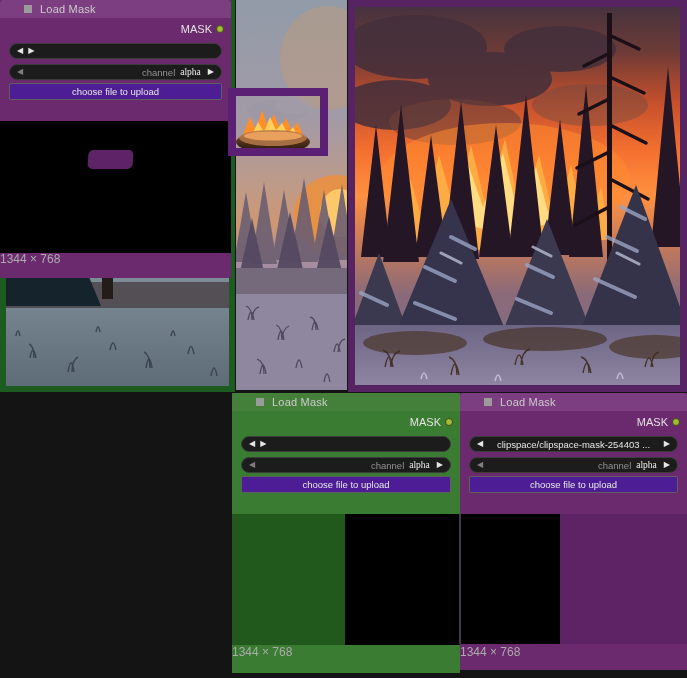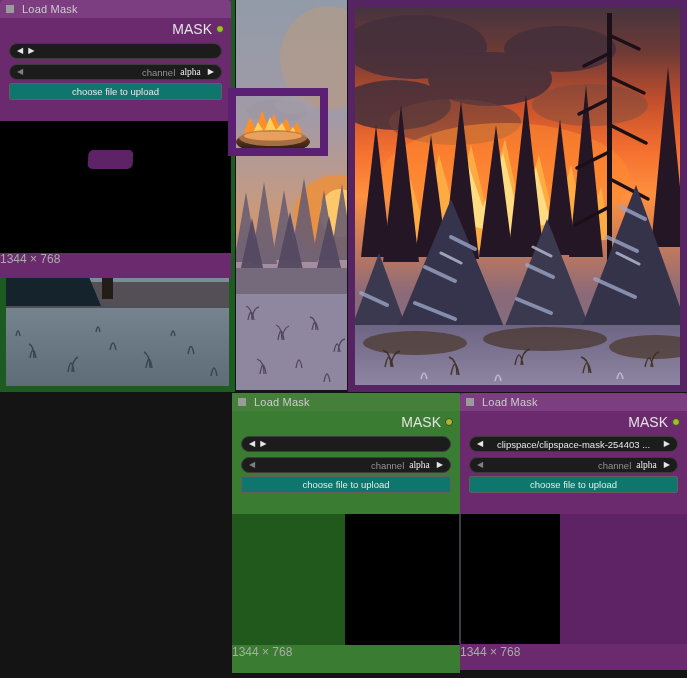--- a/index.html
+++ b/index.html
@@ -21,49 +21,49 @@
   }
   
   .node{position:absolute;z-index:2;}
   .node-purple{background:#6b2a6e;}
   .node-green{background:#3a7c31;}
   .node1{left:0;top:392;width:231px;height:278px;}
   .node2{left:232px;top:393px;width:228px;height:280px;}
   .node3{left:460px;top:393px;width:227px;height:277px;}
   .titlebar{
     position:absolute;left:0;top:0;right:0;height:18px;
-    display:flex;align-items:center;padding-left:6px;gap:8px;
+    display:flex;align-items:center;padding-left:24px;gap:8px;
     border-radius:4px 4px 0 0;
   }
   .titlebar-purple{background:#7d3d81;}
   .titlebar-green{background:#44803a;}
   .title-box-icon{width:8px;height:8px;background:#9b9b9b;flex:0 0 auto;}
   .title-text{font-size:11px;color:#cccccc;letter-spacing:.2px;}
   .mask-row{
     position:absolute;top:23px;right:7px;height:12px;
     display:flex;align-items:center;gap:4px;
   }
-  .mask-label{font-size:14px;color:#e2e2e2;}
+  .mask-label{font-size:11px;color:#e2e2e2;}
   .output-dot{width:8px;height:8px;border-radius:50%;background:#a4bb3a;border:1px solid #3f4a14;}
   .combo{
     position:absolute;left:9px;right:9px;height:16px;border-radius:8px;
     background:#1c1c1c;border:1px solid #3c3c3c;
     display:flex;align-items:center;padding:0 7px;gap:5px;
     color:#e6e6e6;font-size:9.5px;white-space:nowrap;overflow:hidden;
   }
   .combo-file{top:43px;}
   .combo-channel{top:64px;}
   .combo .arrow{font-size:8px;color:#e6e6e6;flex:0 0 auto;line-height:1;}
   .combo .arrow.dim{color:#7e7e7e;}
   .combo .val-center{flex:1;text-align:center;overflow:hidden;text-overflow:ellipsis;}
   .combo .lbl-left{flex:1;color:#929292;text-align:right;}
   .combo .val-right{color:#f0f0f0;margin-right:2px;font-family:Liberation Serif, serif;}
   .upload-btn{
     position:absolute;left:9px;right:9px;top:83px;height:17px;
-    background:#0f766e;border:1px solid #5f5f5f;border-radius:2px;
+    background:#4c1d95;border:1px solid #5f5f5f;border-radius:2px;
     color:#e8e8e8;font-size:9.5px;text-align:center;line-height:15px;
   }
   .mask-preview{position:absolute;left:0;right:0;top:121px;}
   .mask-preview.h1{height:132px;background:#000;}
   .mask-preview.h2{height:131px;background:#20591b;}
   .mask-preview.h3{height:130px;background:#5d2364;}
   .mask-black-right{position:absolute;top:0;bottom:0;left:113px;right:0;background:#000;}
   .mask-black-left{position:absolute;top:0;bottom:0;left:0;width:100px;background:#000;}
   .mask-hole{
     position:absolute;left:88px;top:29px;width:45px;height:19px;

